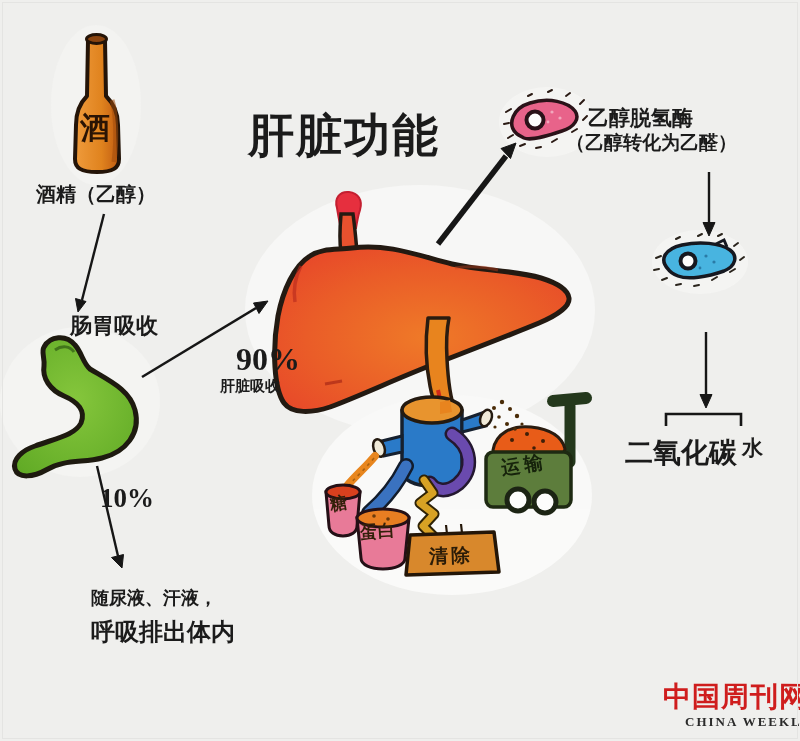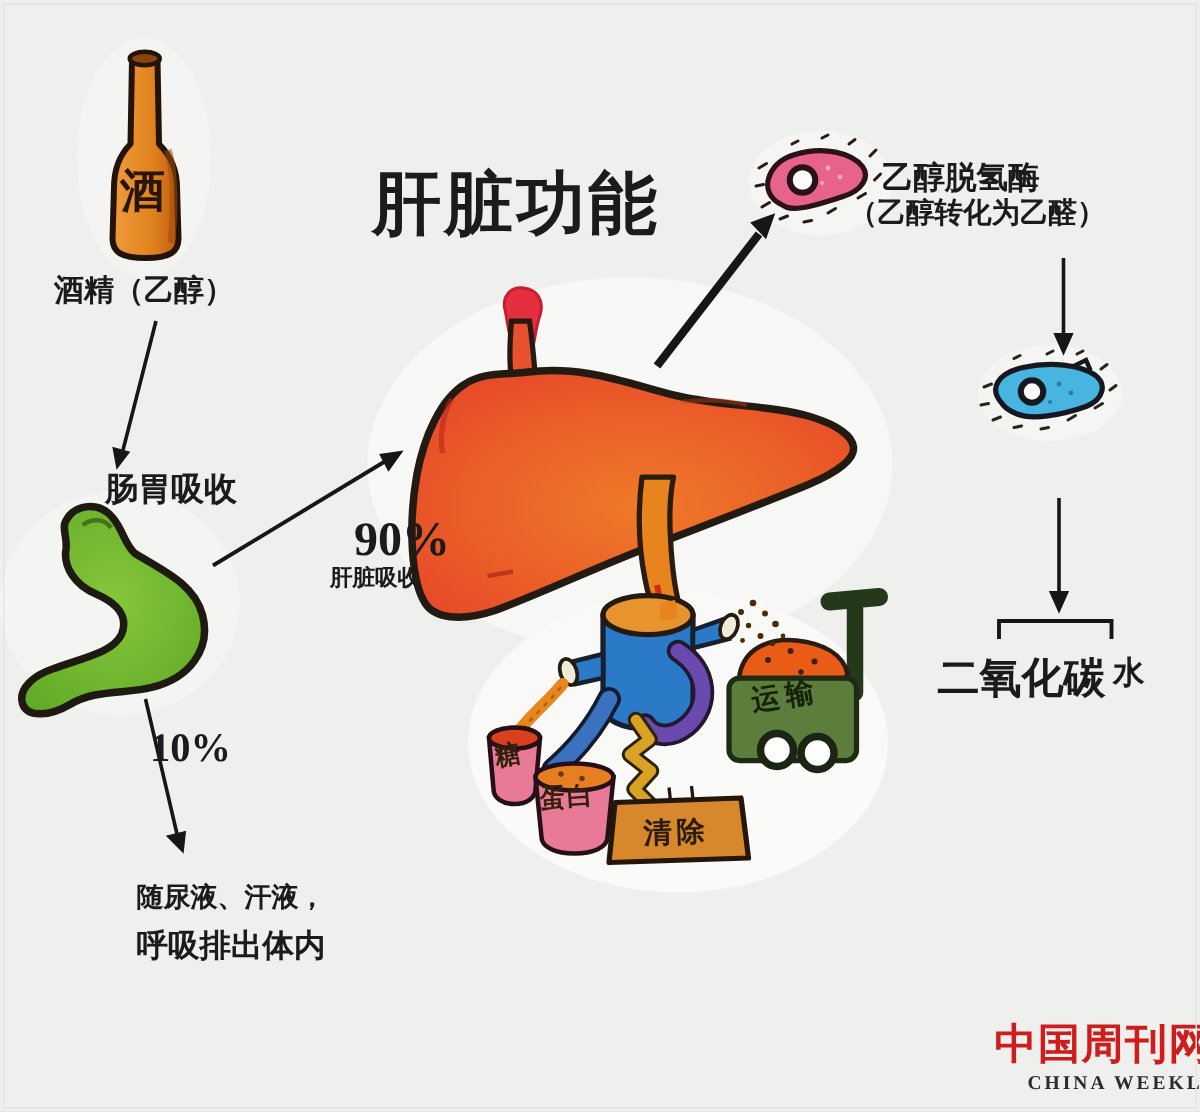--- a/index.html
+++ b/index.html
@@ -16,21 +16,21 @@
   .canvas svg{position:absolute;left:0;top:0;z-index:1;}
   .txt{position:absolute;z-index:2;font-weight:700;white-space:nowrap;line-height:1.2;}
   .title{left:248px;top:108px;font-size:46px;font-weight:900;letter-spacing:2px;}
   .jiu{left:80px;top:110px;font-size:30px;color:#2a1404;font-weight:900;}
   .bottle-caption{left:36px;top:182px;font-size:20px;}
   .stomach-label{left:70px;top:313px;font-size:22px;}
   .pct90{left:190px;top:340px;font-size:32px;font-weight:900;margin-left:46px;}
   .pct90-cap{left:188px;top:377px;font-size:15px;margin-left:32px;}
   .pct10{left:100px;top:482px;font-size:27px;font-weight:900;}
   .excrete1{left:91px;top:588px;font-size:18px;}
-  .excrete2{left:91px;top:618px;font-size:21px;}
+  .excrete2{left:91px;top:618px;font-size:24px;}
   .adh-name{left:588px;top:106px;font-size:21px;}
   .adh-note{left:566px;top:132px;font-size:19px;}
   .aldh-name{left:647px;top:286px;font-size:21px;}
   .co2{left:625px;top:436px;font-size:28px;}
   .water{left:742px;top:436px;font-size:21px;}
   .mlabel{font-weight:900;z-index:3;}
   .m-sugar{left:330px;top:494px;font-size:17px;color:#33200a;transform:rotate(-10deg);}
   .m-protein{left:360px;top:522px;font-size:17px;color:#33200a;transform:rotate(-4deg);letter-spacing:1px;}
   .m-clear{left:429px;top:545px;font-size:19px;color:#2b1c08;transform:rotate(-2deg);letter-spacing:3px;}
   .m-transport{left:501px;top:454px;font-size:19px;color:#16230b;transform:rotate(-9deg);letter-spacing:4px;}

